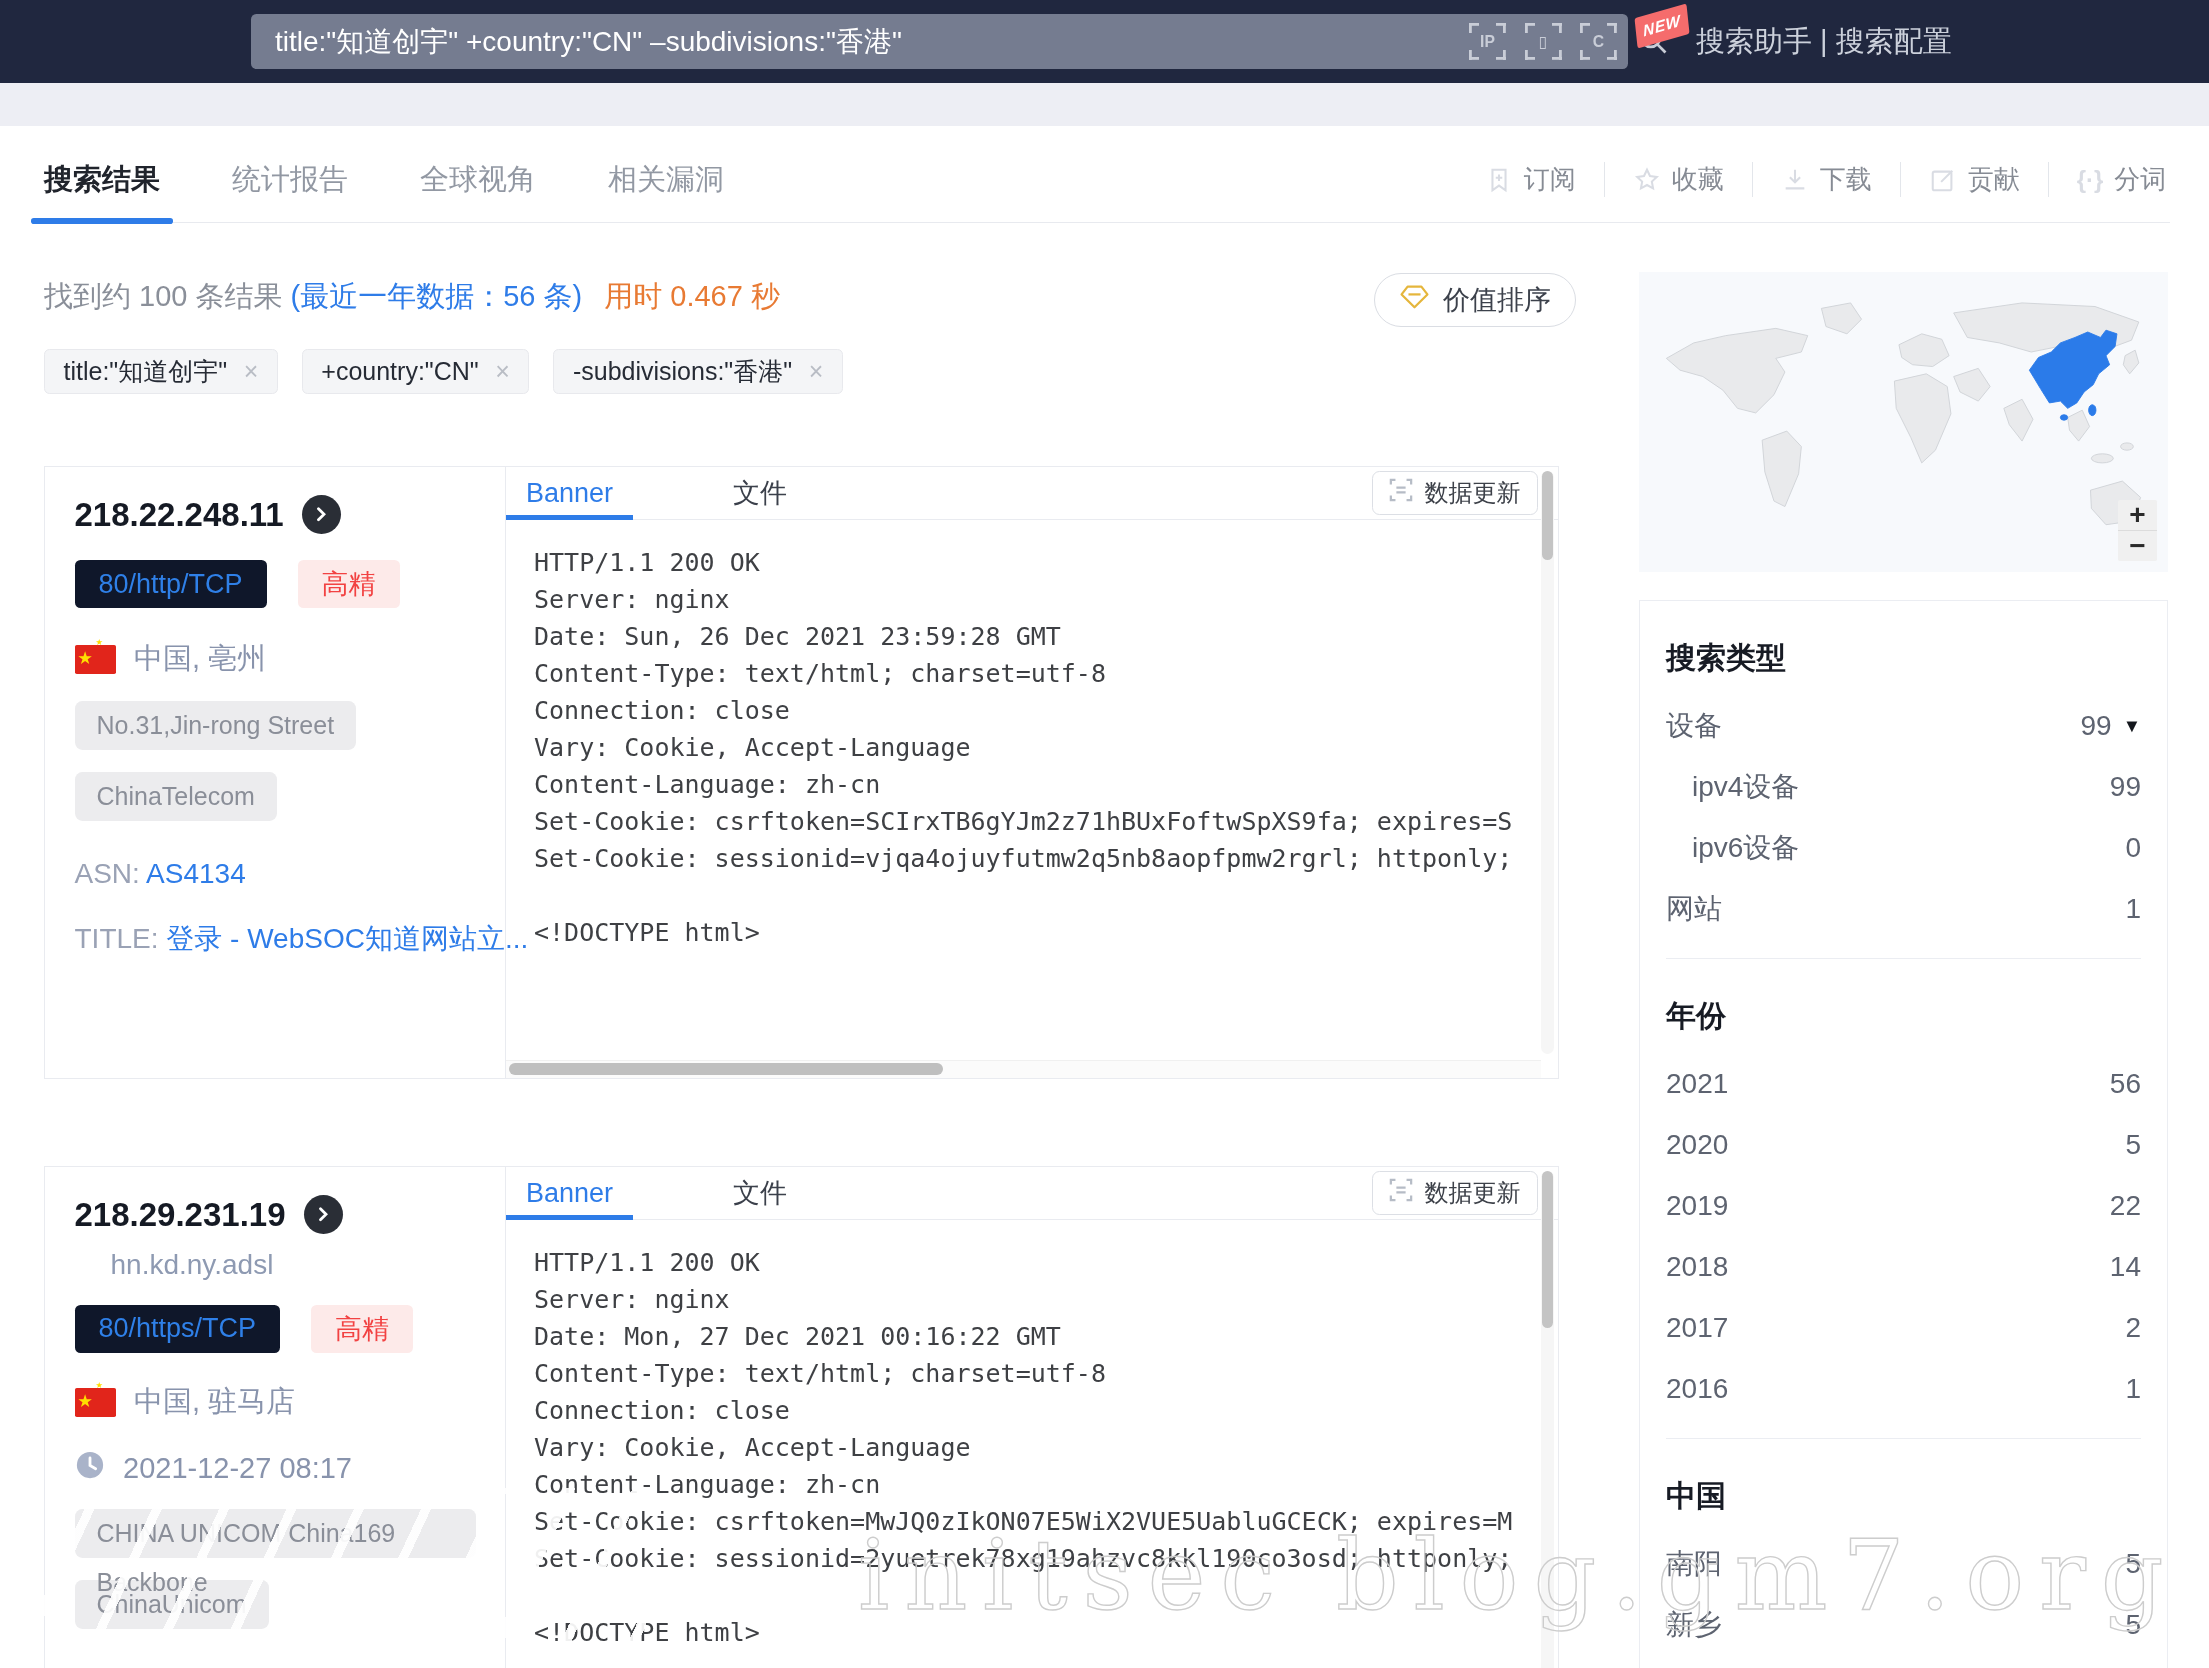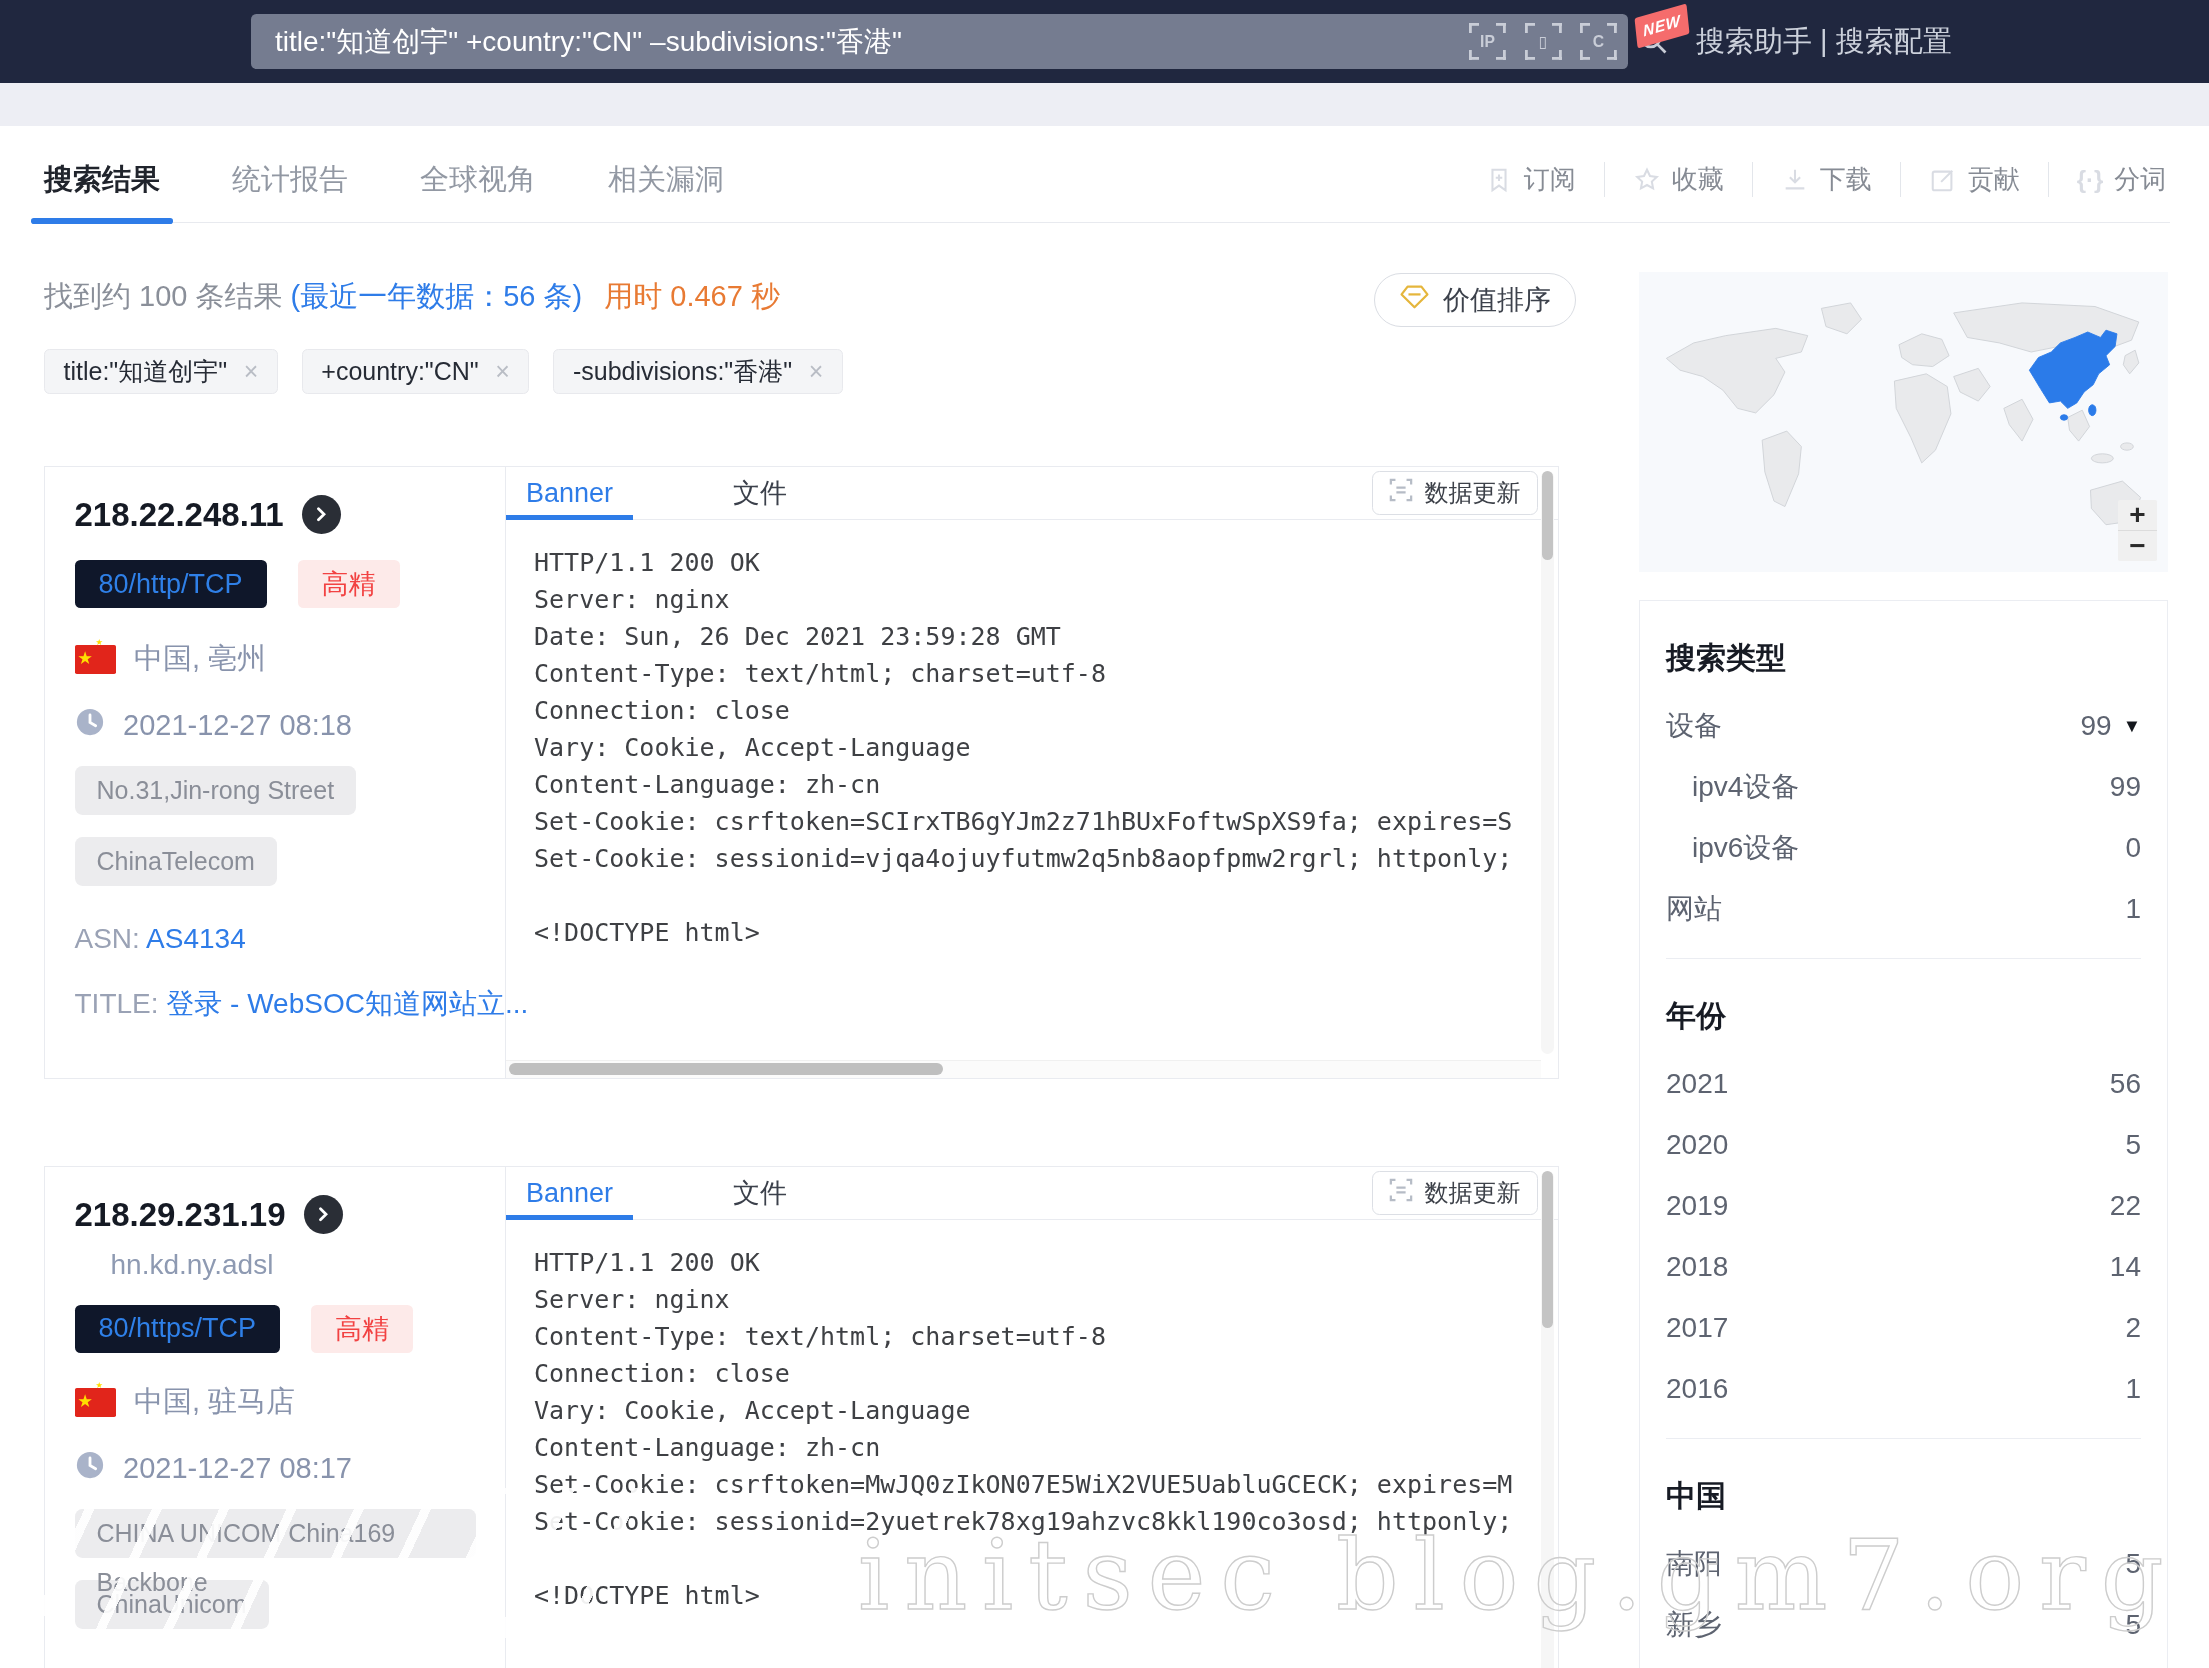--- a/index.html
+++ b/index.html
@@ -230,29 +230,20 @@
         <span class="ptag">80/http/TCP</span>
         <span class="ptag rtag">高精</span>
       </div>
       <div class="locrow">
         <span class="flag">
           <span class="s1">★</span>
           <span class="s2">★</span>
         </span>
         <span>中国, 亳州</span>
       </div>
-      <div class="timerow">
-        <span>
-          <svg width="30" height="30" viewBox="0 0 32 32">
-              <circle cx="16" cy="16" r="14" fill="#a9b3c9"></circle>
-              <path d="M16 8.5v8l6 3.5" stroke="#fff" stroke-width="3" fill="none" stroke-linecap="round"></path>
-            </svg>
-        </span>
-        <span>2021-12-27 08:18</span>
-      </div>
       <div class="gchip">No.31,Jin-rong Street</div>
       <div class="gchip">ChinaTelecom</div>
       <div class="linkrow asnrow">
         <span>ASN:</span>
         <span class="blue">AS4134</span>
       </div>
       <div class="linkrow titlerow">
         <span>TITLE:</span>
         <span class="blue">登录 - WebSOC知道网站立...</span>
       </div>
@@ -335,20 +326,21 @@
             <svg width="24" height="24" viewBox="0 0 26 26" fill="none" stroke="#b6bcc6" stroke-width="2.4">
               <path d="M2 7V2h5M19 2h5v5M24 19v5h-5M7 24H2v-5"></path>
                 <path d="M8 10.5h10M8 15.5h10"></path>
             </svg></span>
           <span>数据更新</span>
         </div>
       </div>
       <div class="bbody">
         <div class="bline">HTTP/1.1 200 OK</div>
         <div class="bline">Server: nginx</div>
+        <div class="bline">Date: Mon, 27 Dec 2021 00:16:22 GMT</div>
         <div class="bline">Content-Type: text/html; charset=utf-8</div>
         <div class="bline">Connection: close</div>
         <div class="bline">Vary: Cookie, Accept-Language</div>
         <div class="bline">Content-Language: zh-cn</div>
         <div class="bline">Set-Cookie: csrftoken=MwJQ0zIkON07E5WiX2VUE5UabluGCECK; expires=Mo</div>
         <div class="bline">Set-Cookie: sessionid=2yuetrek78xg19ahzvc8kkl190co3osd; httponly;</div>
         <div class="bline"></div>
         <div class="bline">&lt;!DOCTYPE html&gt;</div>
       </div>
       <div class="vscroll">

